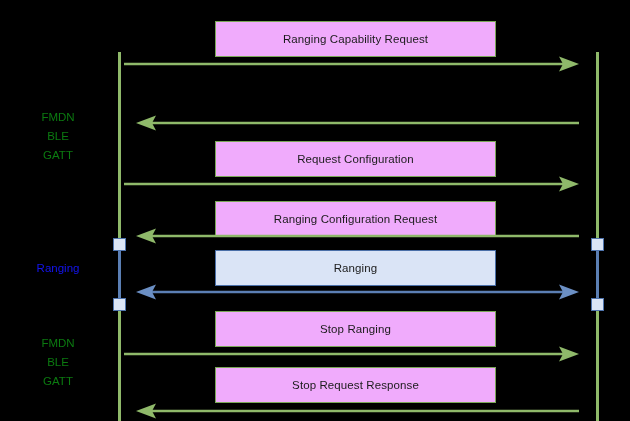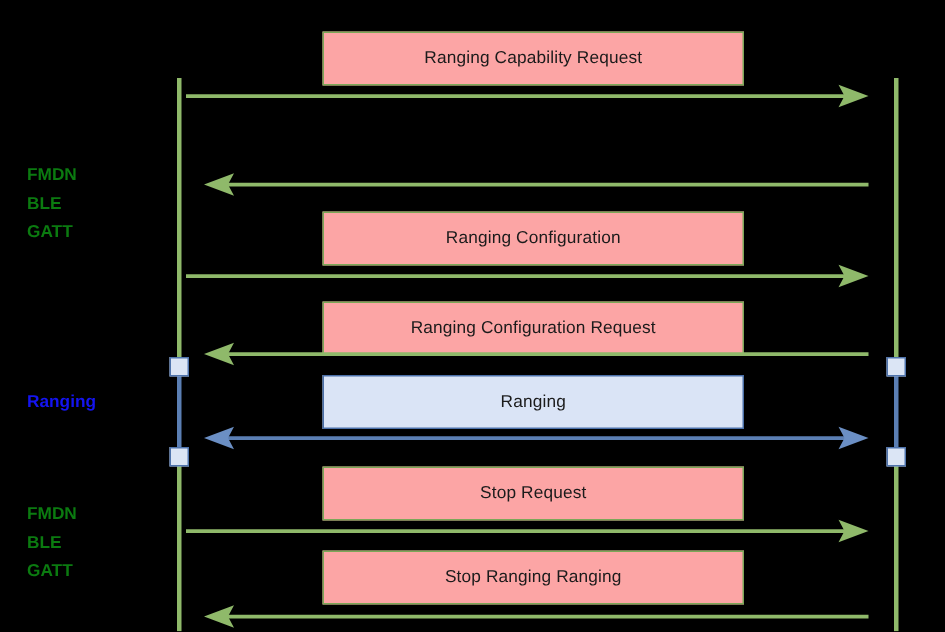--- a/index.html
+++ b/index.html
@@ -46,40 +46,41 @@
     box-sizing: border-box;
     display: flex;
     align-items: center;
     justify-content: center;
     font-size: 11.5px;
     color: #1b1b1b;
     letter-spacing: 0.1px;
     white-space: nowrap;
   }
   .msgbox.green {
-    background: #fca5a5;
+    background: #f0abfc;
     border: 1.5px solid #7ba758;
   }
   .msgbox.blue {
     background: #dae4f6;
     border: 1.5px solid #4a6fa8;
   }
 
   
   .arrow {
     position: absolute;
     height: 16px;
   }
   .arrow svg { display: block; overflow: visible; }
 
   
   .sidelabel {
     position: absolute;
+    text-align: center;
     font-size: 11.5px;
-    font-weight: bold;
+    font-weight: normal;
     line-height: 19px;
     white-space: pre-line;
   }
   .sidelabel.green { color: #0b7a10; }
   .sidelabel.blue  { color: #1414f0; }
 </style>
 </head>
 <body>
 
 <div id="canvas">
@@ -113,21 +114,21 @@
     </svg>
   </div>
 
   <div class="arrow" style="left:136px; top:115px; width:443px;">
     <svg width="443" height="16" viewBox="0 0 443 16">
       <line x1="15" y1="8" x2="443" y2="8" stroke="#8fb96a" stroke-width="2.5"></line>
       <polygon points="0,8 20,0.5 16,8 20,15.5" fill="#8fb96a"></polygon>
     </svg>
   </div>
 
-  <div class="msgbox green" style="top:141px;">Ranging Configuration</div>
+  <div class="msgbox green" style="top:141px;">Request Configuration</div>
   <div class="arrow" style="left:124px; top:176px; width:455px;">
     <svg width="455" height="16" viewBox="0 0 455 16">
       <line x1="0" y1="8" x2="440" y2="8" stroke="#8fb96a" stroke-width="2.5"></line>
       <polygon points="455,8 435,0.5 439,8 435,15.5" fill="#8fb96a"></polygon>
     </svg>
   </div>
 
   <div class="msgbox green" style="top:201px;">Ranging Configuration Request</div>
   <div class="arrow" style="left:136px; top:228px; width:443px;">
     <svg width="443" height="16" viewBox="0 0 443 16">
@@ -138,29 +139,29 @@
 
   <div class="msgbox blue" style="top:250px;">Ranging</div>
   <div class="arrow" style="left:136px; top:284px; width:443px;">
     <svg width="443" height="16" viewBox="0 0 443 16">
       <line x1="15" y1="8" x2="428" y2="8" stroke="#5b7fb4" stroke-width="2.5"></line>
       <polygon points="0,8 20,0.5 16,8 20,15.5" fill="#6b8fc4"></polygon>
       <polygon points="443,8 423,0.5 427,8 423,15.5" fill="#6b8fc4"></polygon>
     </svg>
   </div>
 
-  <div class="msgbox green" style="top:311px;">Stop Request</div>
+  <div class="msgbox green" style="top:311px;">Stop Ranging</div>
   <div class="arrow" style="left:124px; top:346px; width:455px;">
     <svg width="455" height="16" viewBox="0 0 455 16">
       <line x1="0" y1="8" x2="440" y2="8" stroke="#8fb96a" stroke-width="2.5"></line>
       <polygon points="455,8 435,0.5 439,8 435,15.5" fill="#8fb96a"></polygon>
     </svg>
   </div>
 
-  <div class="msgbox green" style="top:367px;">Stop Ranging Ranging</div>
+  <div class="msgbox green" style="top:367px;">Stop Request Response</div>
   <div class="arrow" style="left:136px; top:403px; width:443px;">
     <svg width="443" height="16" viewBox="0 0 443 16">
       <line x1="15" y1="8" x2="443" y2="8" stroke="#8fb96a" stroke-width="2.5"></line>
       <polygon points="0,8 20,0.5 16,8 20,15.5" fill="#8fb96a"></polygon>
     </svg>
   </div>
 
 </div>
 
 </body></html>

